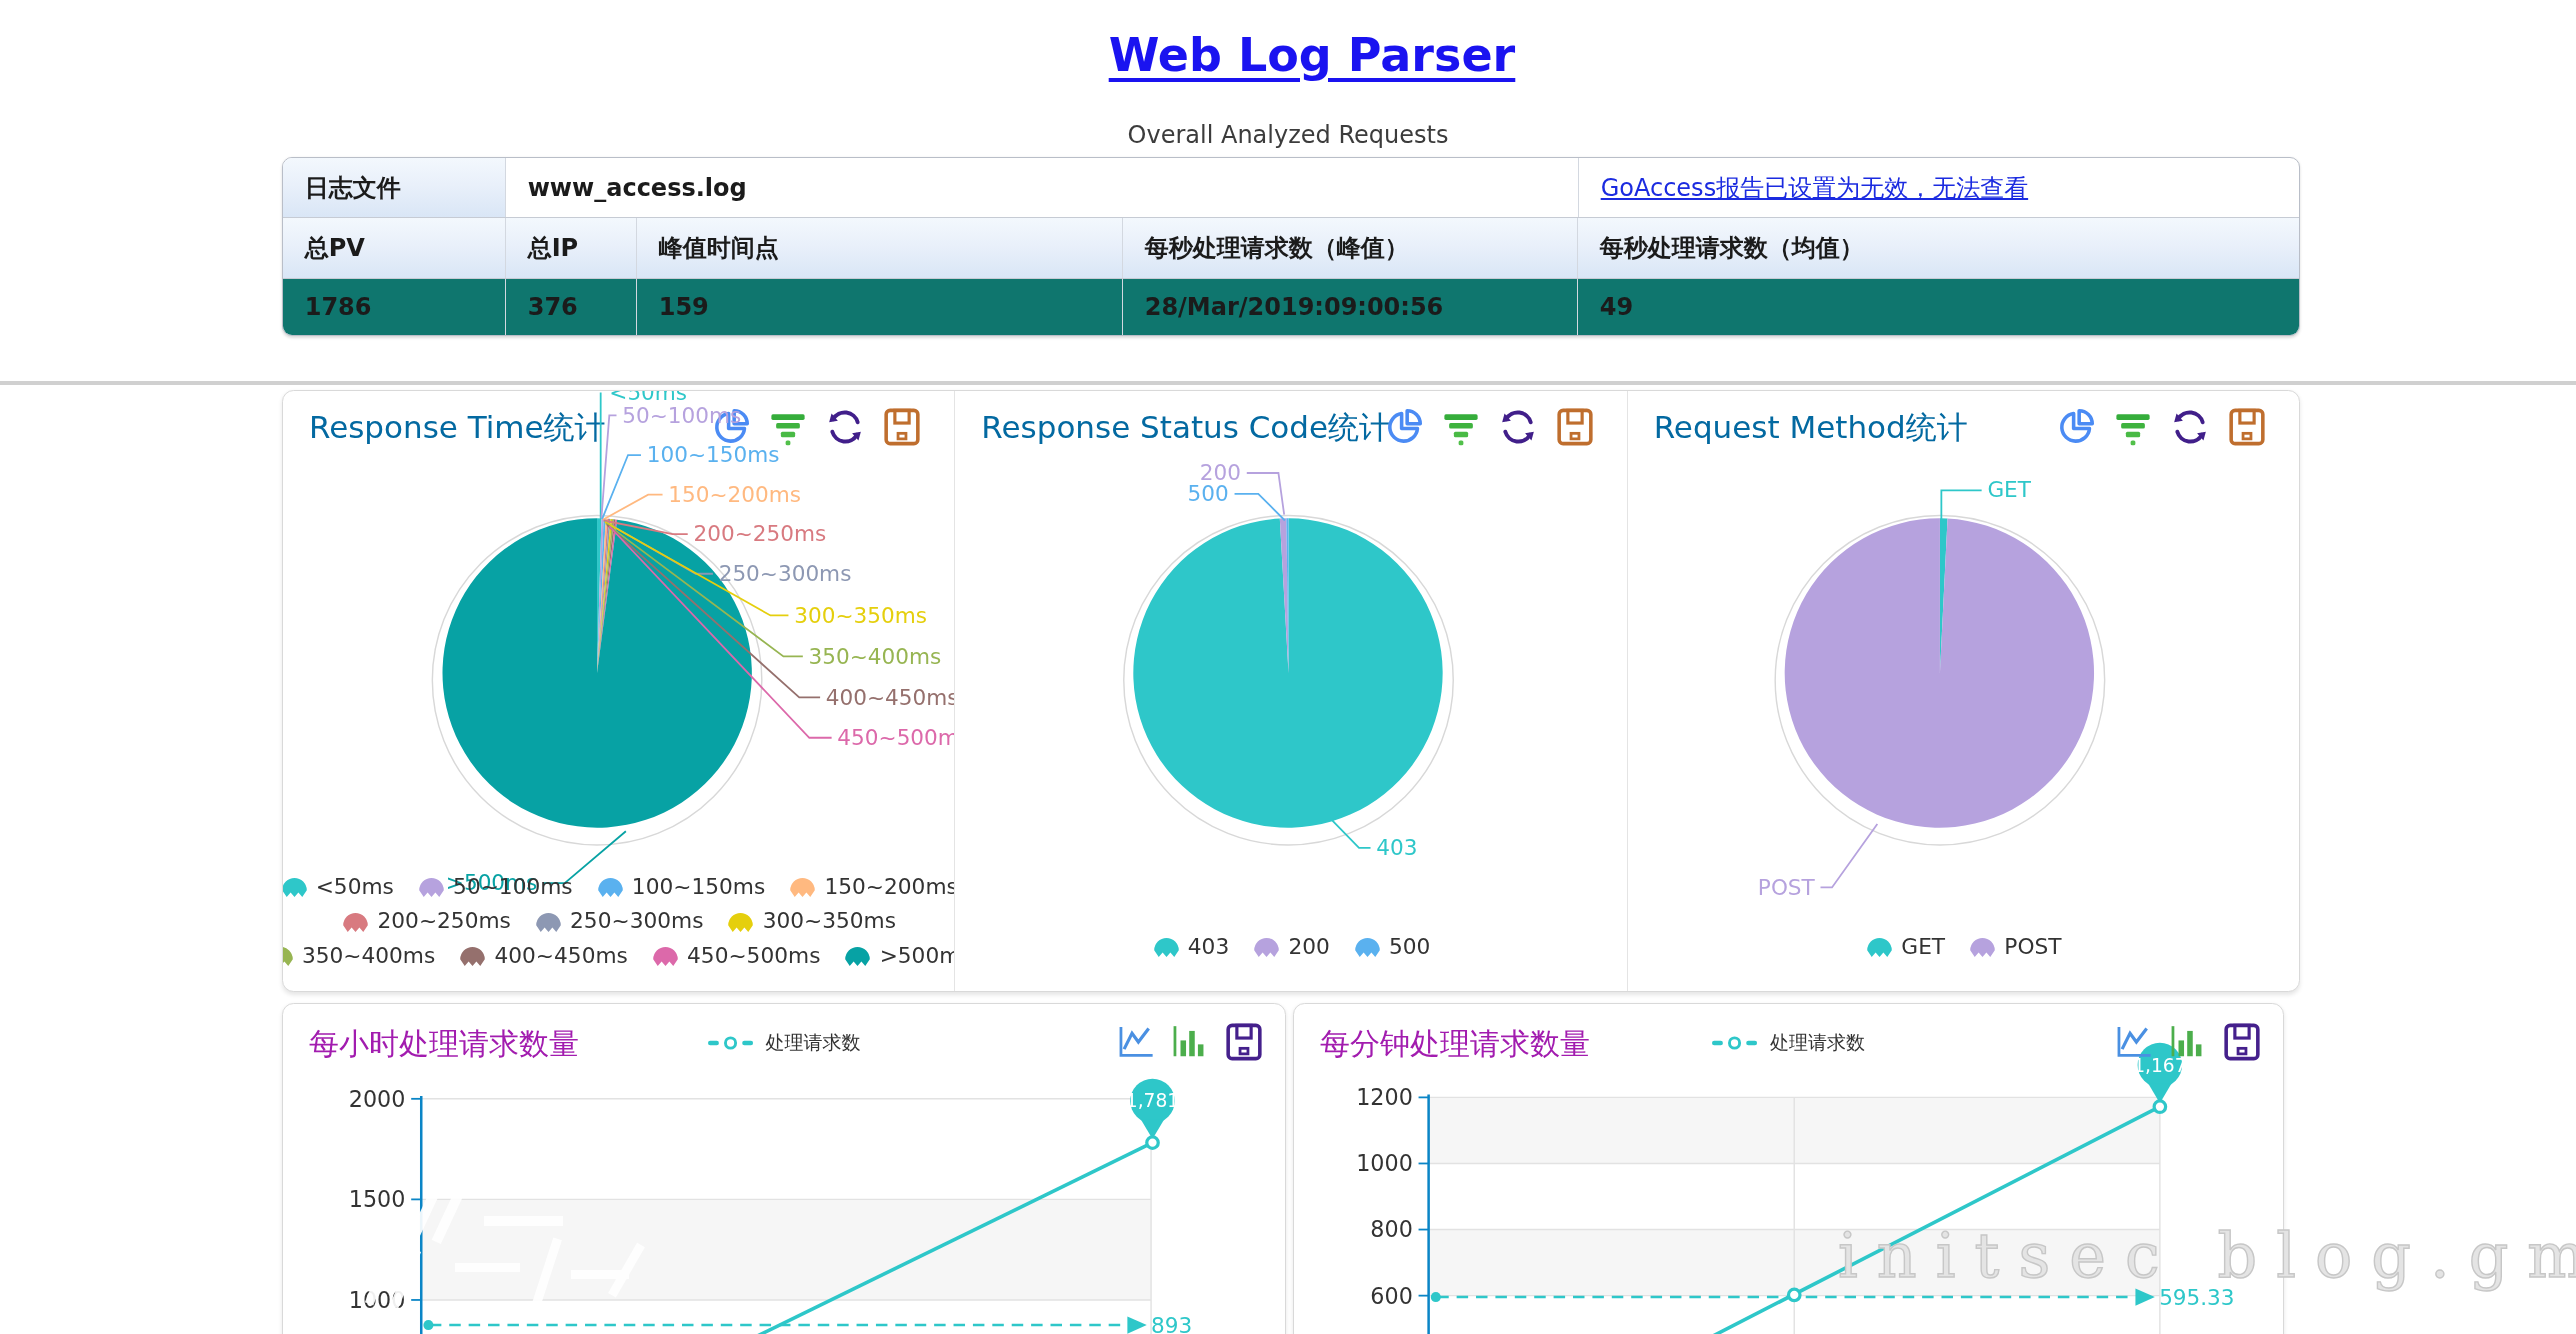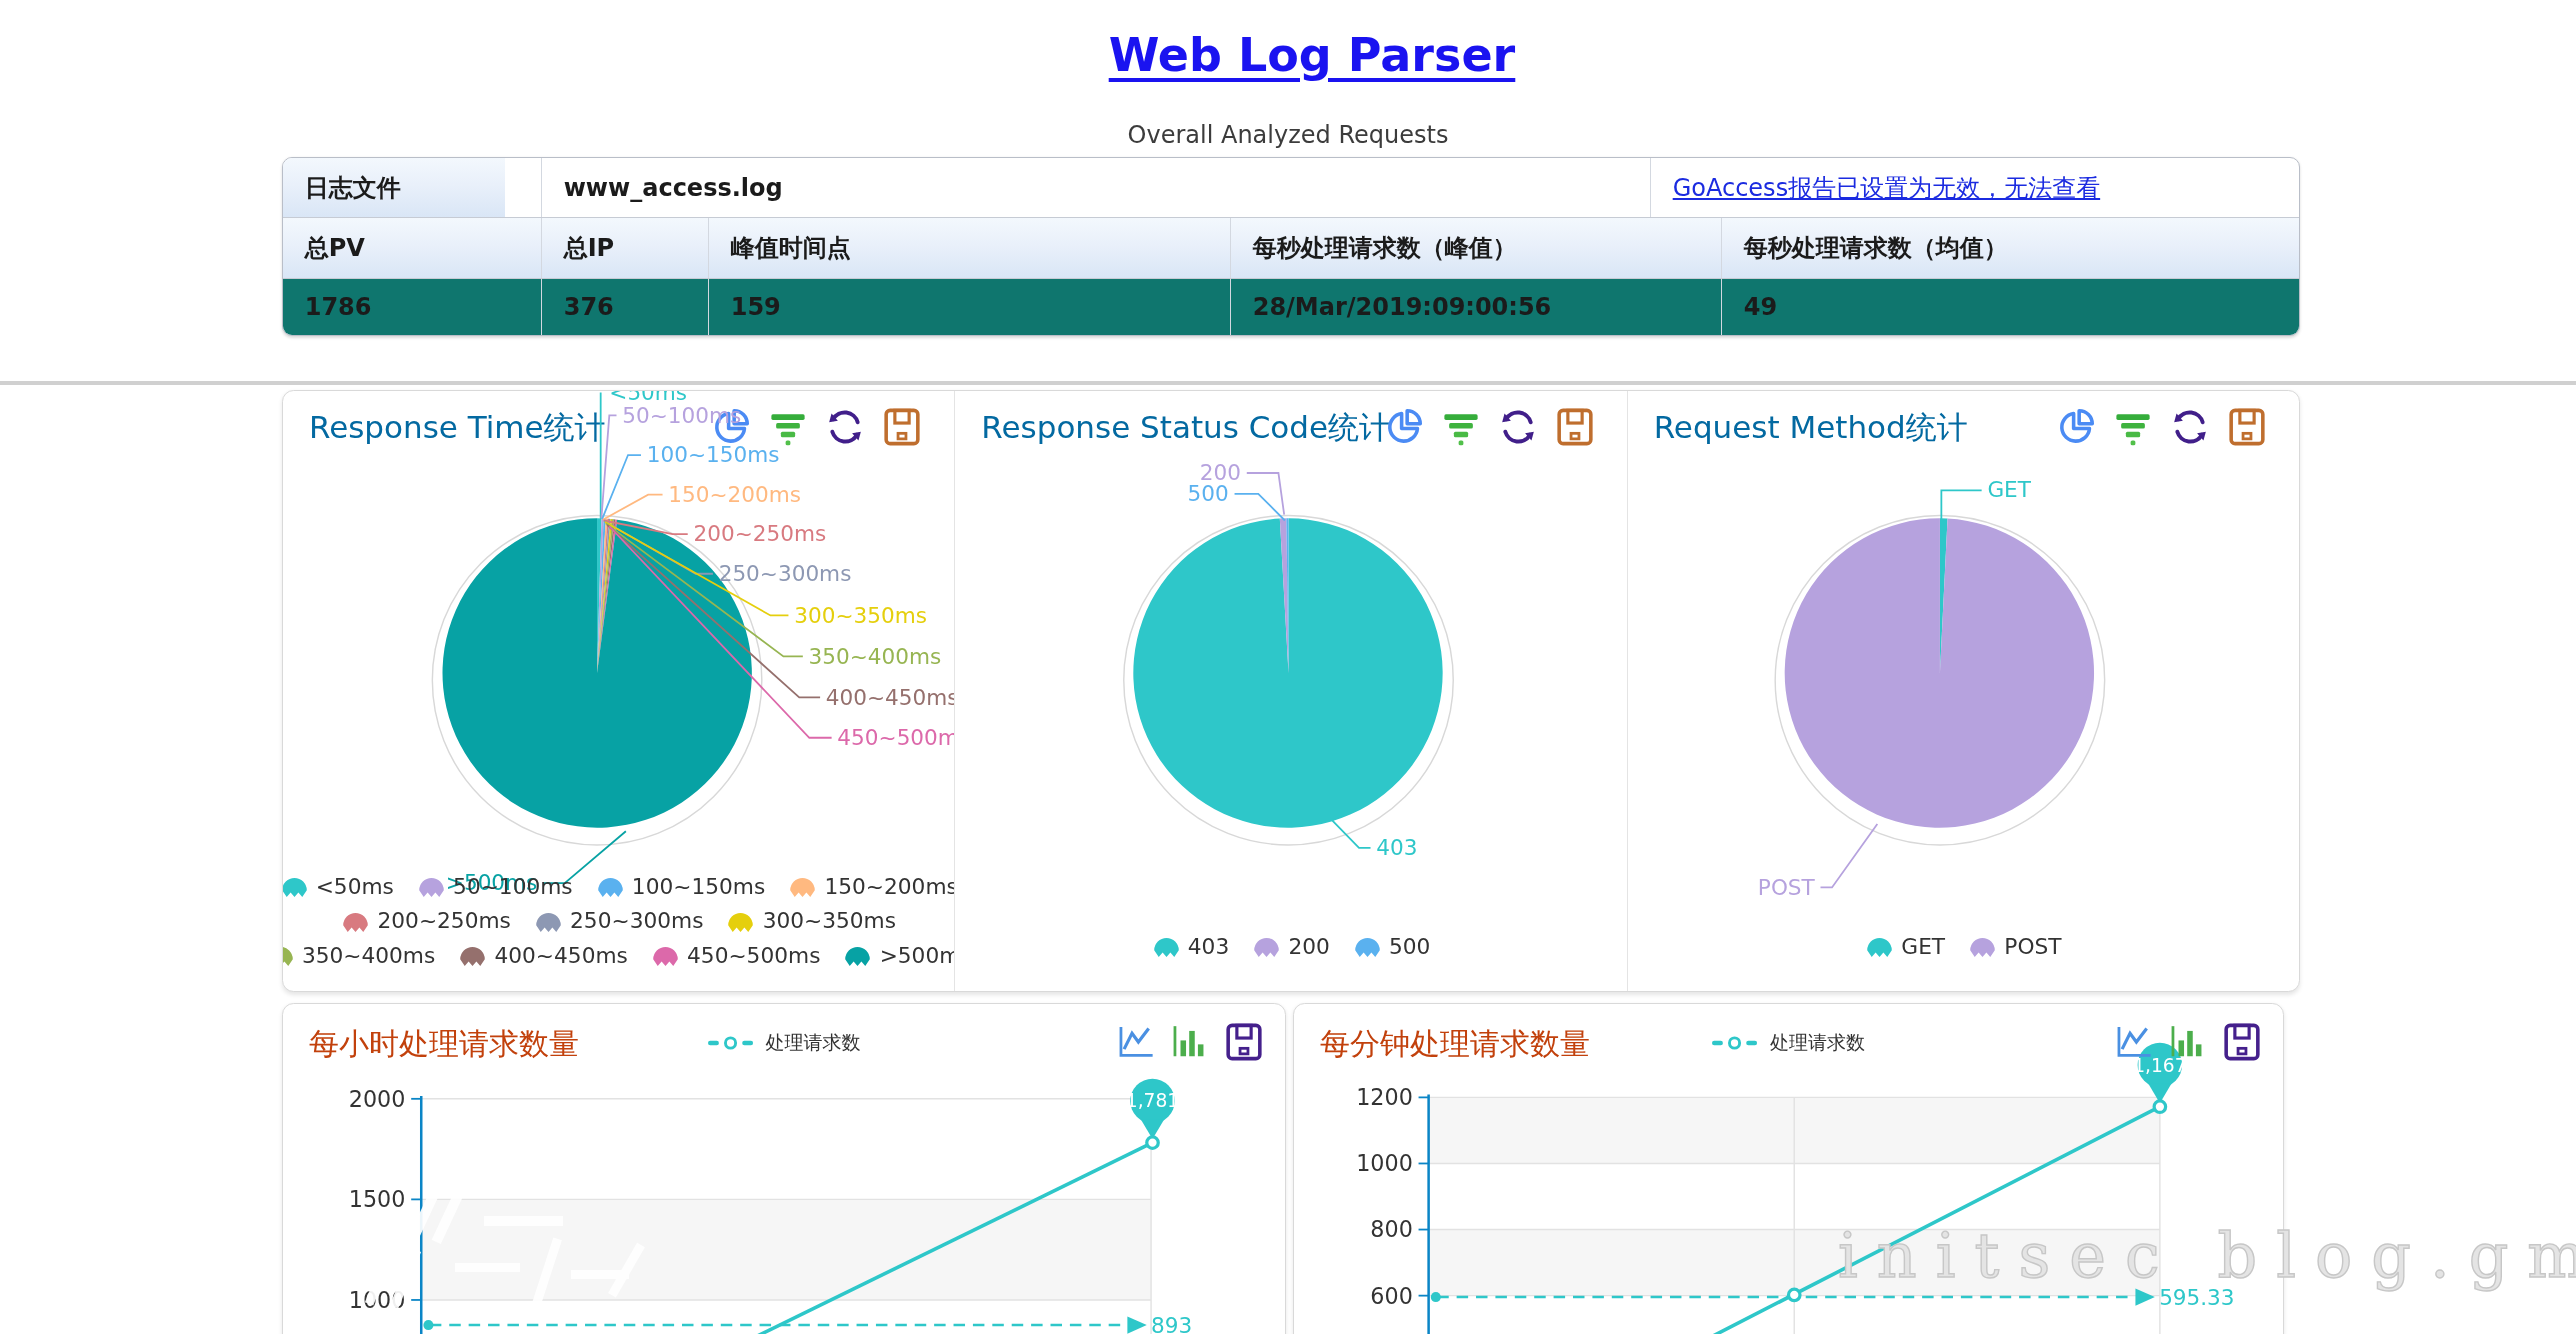--- a/index.html
+++ b/index.html
@@ -11,21 +11,21 @@
   .page-title { position:absolute; top:27.5px; left:0; width:100%; text-align:center;
     font-size:46px; font-weight:bold; color:#1a13f0;padding-left:48px; }
   .page-title span { text-decoration:underline; text-decoration-thickness:3.6px; text-underline-offset:7.2px; cursor:pointer; }
   .page-subtitle { position:absolute; top:121px; left:0; width:100%; text-align:center;
     font-size:24px; color:#3c3c3c; }
 
   
   .summary-table { position:absolute; left:282px; top:157px; width:2018px;
     border:1.4px solid #b9bec8; border-radius:10px; overflow:hidden; background:#fff;
     box-shadow:0 1.4px 2.9px rgba(0,0,0,.15); }
-  .t-row { display:grid;gap:36px; }
+  .t-row { display:grid; }
   .t-row1 { grid-template-columns:222px 1073px 720px; height:59px; }
   .t-row2 { grid-template-columns:222px 131px 486px 455px 720px; height:61px; border-top:1.4px solid #c6cbd4; }
   .t-row3 { grid-template-columns:222px 131px 486px 455px 720px; height:57px; border-top:1.4px solid #c6cbd4; background:#0f766e; }
   .t-cell { display:flex; align-items:center; padding-left:21.7px; font-size:24px; font-weight:bold; color:#1b1b1b;
     border-left:1.4px solid #d3d8e0; overflow:hidden; white-space:nowrap; }
   .t-cell:first-child { border-left:none; }
   .t-head { background:linear-gradient(180deg,#f3f8fd 0%,#e9f0fa 45%,#d9e6f6 100%); }
   .t-link { color:#1b2be0; text-decoration:underline; font-weight:normal; cursor:pointer; }
 
   .divider { position:absolute; left:0; top:381px; width:2576px; height:3.6px; background:#d0d0d0; }
@@ -42,21 +42,21 @@
   .pie-svg { position:absolute; left:0; top:0; width:100%; height:100%; overflow:hidden; }
   .pie-svg text { font-family:"DejaVu Sans","Liberation Sans",sans-serif; font-size:30px; }
 
   .pie-legend { position:absolute; left:0; width:100%; display:flex; flex-direction:column; gap:9.4px; align-items:center; }
   .legend-row { display:flex; gap:23px; justify-content:center; }
   .legend-item { display:flex; align-items:center; gap:7.2px; cursor:pointer; }
   .legend-item span { font-size:21.7px; color:#333; }
 
   .line-card-left  { left:282px;  top:1003px; width:1004px; height:433px; overflow:hidden; }
   .line-card-right { left:1293px; top:1003px; width:991px; height:433px; overflow:hidden; }
-  .line-title { position:absolute; left:26px; top:20px; font-size:30px; color:#c2410c; white-space:nowrap; }
+  .line-title { position:absolute; left:26px; top:20px; font-size:30px; color:#a21caf; white-space:nowrap; }
   .line-legend { position:absolute; top:26px; left:0; width:100%; display:flex; justify-content:center;
     align-items:center; gap:10px; cursor:pointer; }
   .line-legend span { font-size:19px; color:#333; }
   .line-svg { position:absolute; left:0; top:0; width:100%; height:100%; }
   .line-svg text { font-family:"DejaVu Sans","Liberation Sans",sans-serif; }
 
   
   .watermark-right { position:absolute; left:1838px; top:1219px; z-index:9; pointer-events:none;
     font-family:"DejaVu Serif","Liberation Serif",serif; font-size:62px; letter-spacing:19px;
     color:#e4e4e4; -webkit-text-stroke:1.4px #c7c7c7; white-space:nowrap; }

